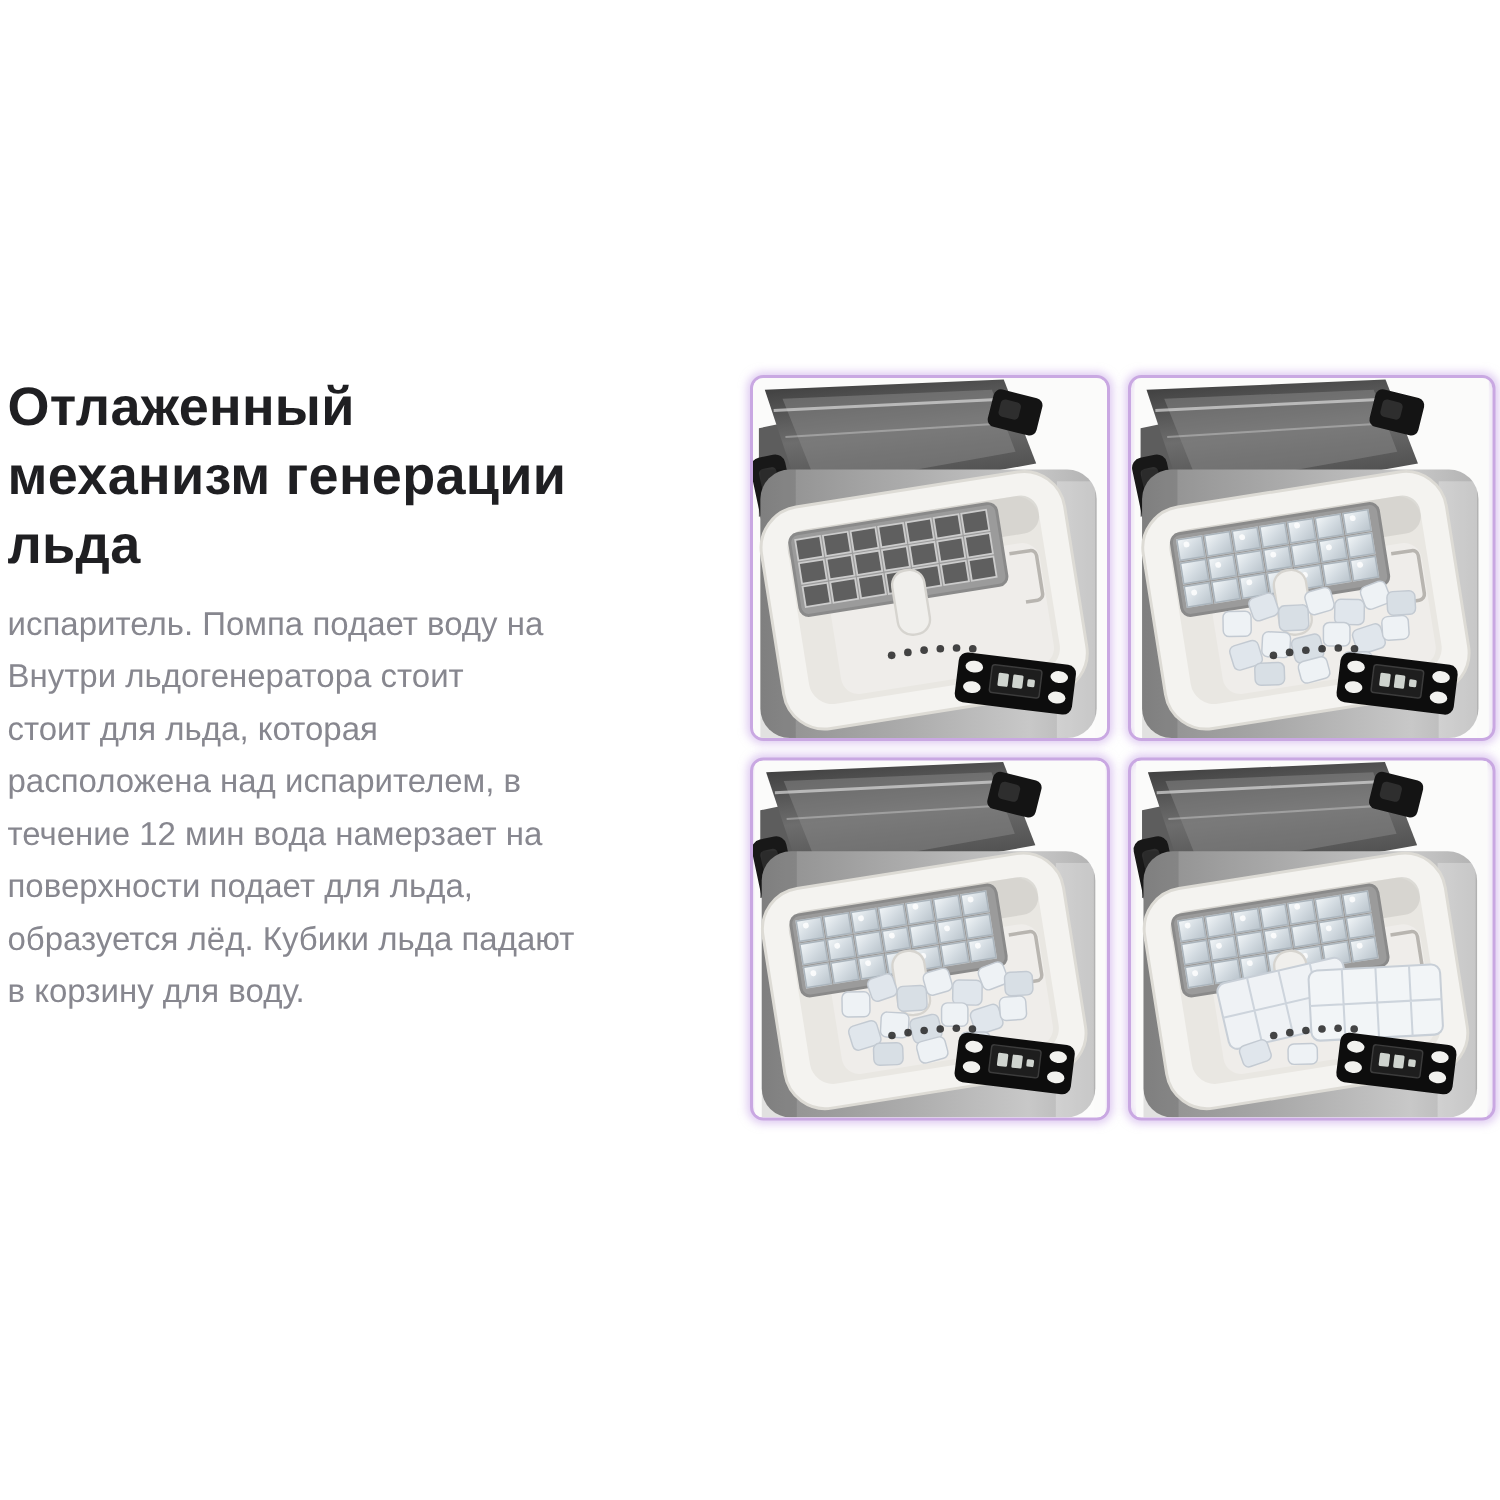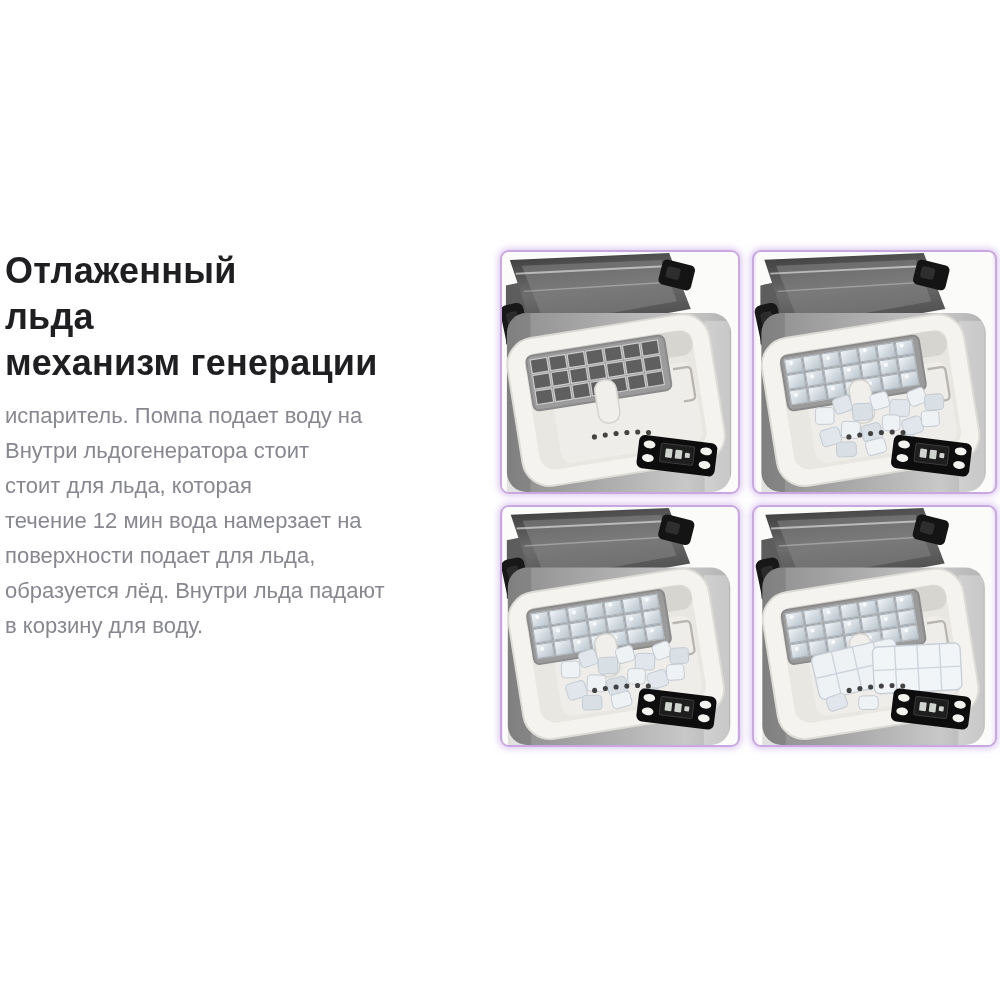--- a/index.html
+++ b/index.html
@@ -35,30 +35,31 @@
   .v-slabs .g-basket-slabs{display:block;}
 </style>
 </head>
 <body>
 
 <div class="page">
 
   <section class="text-col">
     <h1 class="headline">
       <span>Отлаженный</span>
+      <span>механизм генерации</span>
       <span>льда</span>
-      <span>механизм генерации</span>
     </h1>
     <p class="paragraph">
       <span>испаритель. Помпа подает воду на</span>
       <span>Внутри льдогенератора стоит</span>
       <span>стоит для льда, которая</span>
+      <span>расположена над испарителем, в</span>
       <span>течение 12 мин вода намерзает на</span>
       <span>поверхности подает для льда,</span>
-      <span>образуется лёд. Внутри льда падают</span>
+      <span>образуется лёд. Кубики льда падают</span>
       <span>в корзину для воду.</span>
     </p>
   </section>
 
   <section class="gallery">
     <figure class="photo v-empty">
   <svg viewBox="0 0 240 244" xmlns="http://www.w3.org/2000/svg">
     <defs>
       <linearGradient id="bodyGrad" x1="0" y1="0" x2="1" y2="0">
         <stop offset="0" stop-color="#8e8e8e"></stop>

